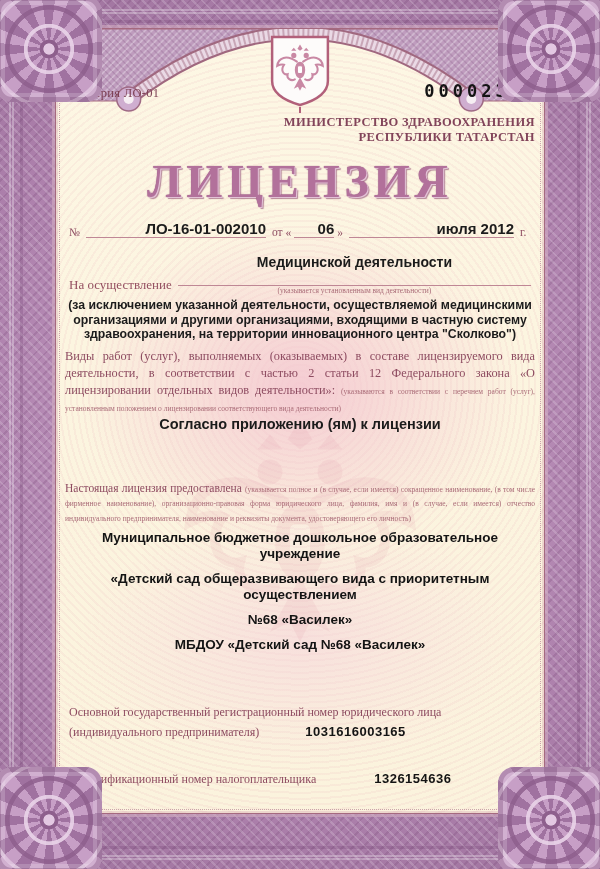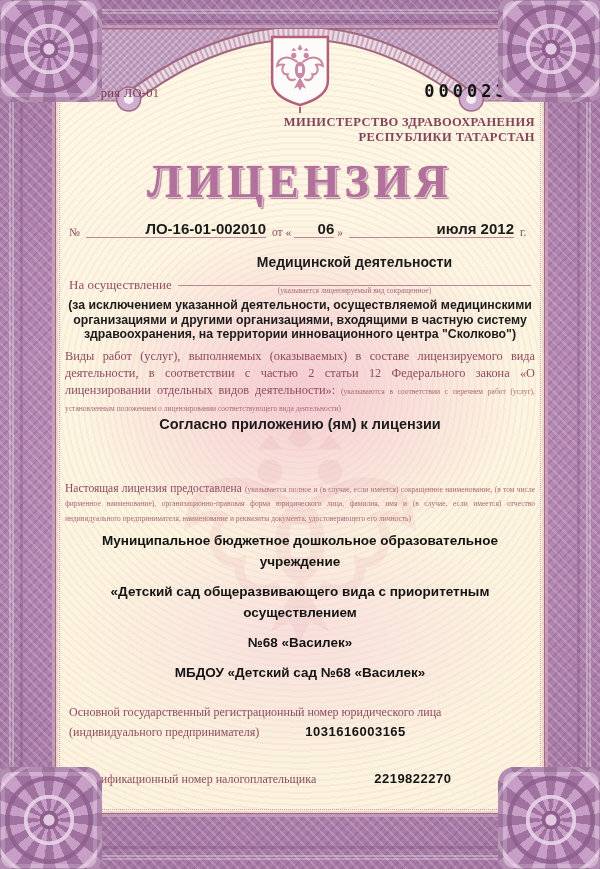--- a/index.html
+++ b/index.html
@@ -72,21 +72,21 @@
 
   .exception{margin:3px 0 0 0;text-align:center;font-family:"Liberation Sans",sans-serif;font-weight:bold;font-size:12.3px;line-height:14.5px;color:#1b1b1b;}
 
   .works{margin:6px 0 0 0;font-size:12.3px;line-height:17px;text-align:justify;color:#8d4b60;}
   .works small{font-size:7.5px;color:#a96b77;line-height:9px;}
   .works-val{text-align:center;font-family:"Liberation Sans",sans-serif;font-weight:bold;font-size:14.5px;color:#1b1b1b;}
 
   .grantee-lbl{margin:50px 0 0 0;font-size:11.5px;line-height:12.5px;text-align:justify;color:#8d4b60;}
   .grantee-lbl small{font-size:7.5px;color:#a96b77;}
   .org{margin-top:5px;text-align:center;font-family:"Liberation Sans",sans-serif;font-weight:bold;font-size:13.5px;color:#141414;}
-  .org div{margin-bottom:9px;line-height:21px;}
+  .org div{margin-bottom:9px;line-height:16px;}
 
   .ogrn{margin-top:auto;font-size:12px;line-height:19px;color:#8d4b60;padding:0 4px;}
   .ogrn .val{font-family:"Liberation Sans",sans-serif;font-weight:bold;font-size:13px;color:#141414;margin-left:46px;letter-spacing:.5px;}
   .inn{margin-top:17px;display:flex;align-items:baseline;font-size:12px;color:#8d4b60;padding:0 4px;}
   .inn .val{font-family:"Liberation Sans",sans-serif;font-weight:bold;font-size:13px;color:#141414;margin-left:58px;letter-spacing:.5px;}
 </style>
 </head>
 <body>
 
 <svg width="0" height="0" style="position:absolute">
@@ -165,21 +165,21 @@
         <span class="field f-day">06</span>
         <span class="sm-lbl">»</span>
         <span class="field f-my">июля 2012</span>
         <span class="sm-lbl">г.</span>
       </div>
 
       <div class="activity">
         <span class="lbl">На осуществление</span>
         <span class="act-field">
           <span class="act-val">Медицинской деятельности</span>
-          <span class="caption">(указывается лицензируемый вид сокращенное)</span>
+          <span class="caption">(указывается установленным вид деятельности)</span>
         </span>
       </div>
 
       <p class="exception">(за исключением указанной деятельности, осуществляемой медицинскими организациями и другими организациями, входящими в частную систему здравоохранения, на территории инновационного центра "Сколково")</p>
 
       <p class="works"><span>Виды работ (услуг), выполняемых (оказываемых) в составе лицензируемого вида деятельности, в соответствии с частью 2 статьи 12 Федерального закона «О лицензировании отдельных видов деятельности»:</span> <small>(указываются в соответствии с перечнем работ (услуг), установленным положением о лицензировании соответствующего вида деятельности)</small></p>
 
       <div class="works-val">Согласно приложению (ям) к лицензии</div>
 
       <p class="grantee-lbl"><span>Настоящая лицензия предоставлена</span> <small>(указывается полное и (в случае, если имеется) сокращенное наименование, (в том числе фирменное наименование), организационно-правовая форма юридического лица, фамилия, имя и (в случае, если имеется) отчество индивидуального предпринимателя, наименование и реквизиты документа, удостоверяющего его личность)</small></p>
@@ -188,17 +188,17 @@
         <div>Муниципальное бюджетное дошкольное образовательное учреждение</div>
         <div>«Детский сад общеразвивающего вида с приоритетным осуществлением</div>
         <div>№68 «Василек»</div>
         <div>МБДОУ «Детский сад №68 «Василек»</div>
       </div>
 
       <p class="ogrn"><span>Основной  государственный регистрационный номер юридического лица (индивидуального предпринимателя)</span><span class="val">1031616003165</span></p>
 
       <div class="inn">
         <span>Идентификационный номер налогоплательщика</span>
-        <span class="val">2219822270</span>
+        <span class="val">1326154636</span>
       </div>
     </div>
   </div>
 </div>
 
 </body></html>

